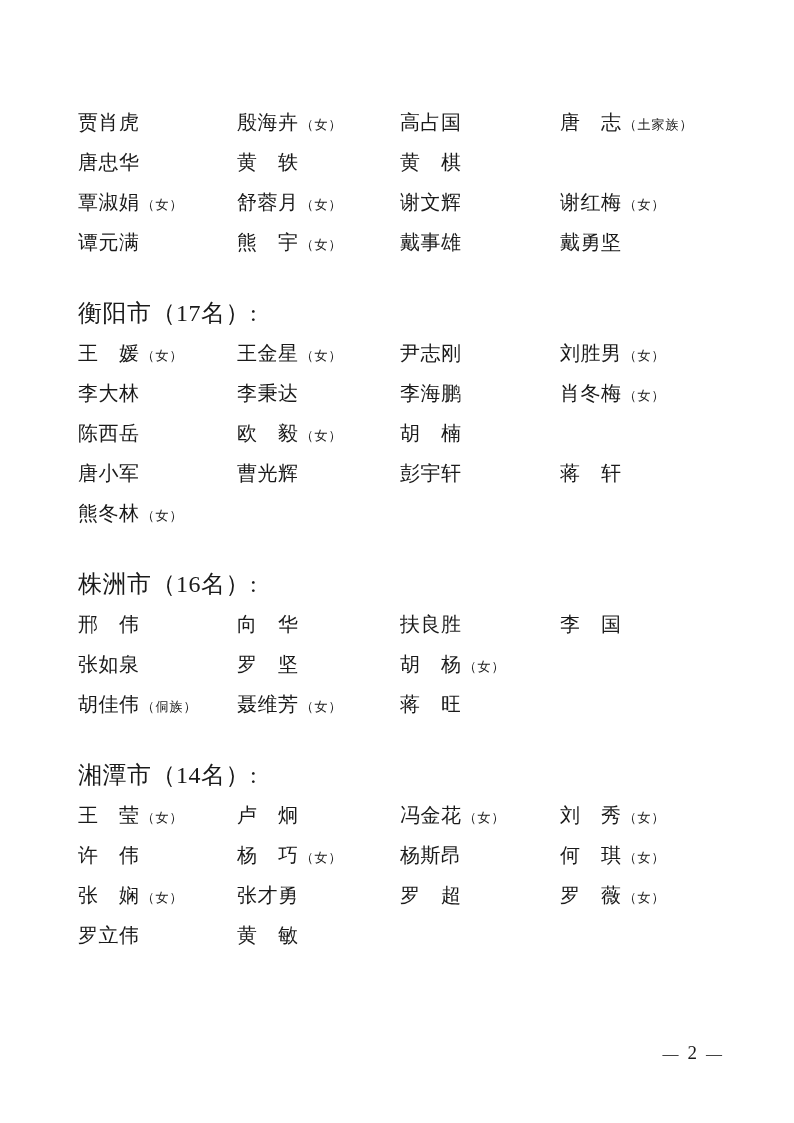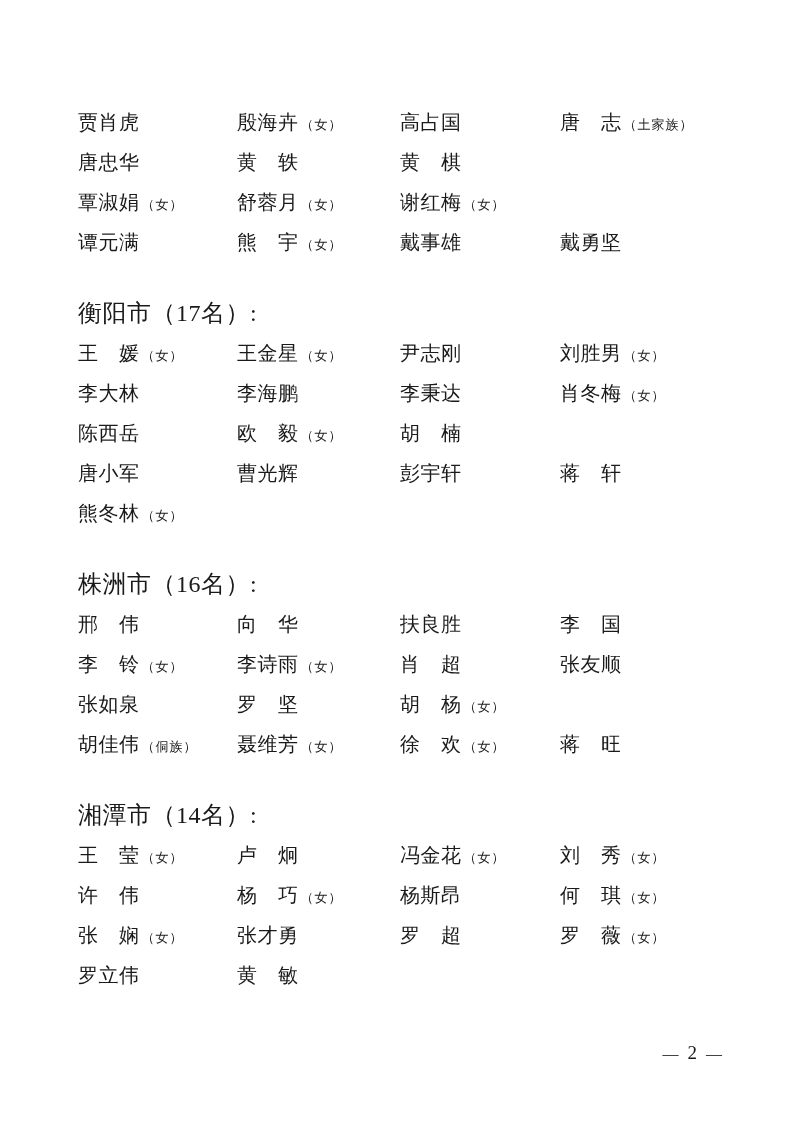--- a/index.html
+++ b/index.html
@@ -78,41 +78,42 @@
           <span class="cell"><span class="nm">唐　志</span><span class="sfx">（土家族）</span></span>
         </div>
         <div class="row">
           <span class="cell"><span class="nm">唐忠华</span></span>
           <span class="cell"><span class="nm">黄　轶</span></span>
           <span class="cell"><span class="nm">黄　棋</span></span>
         </div>
         <div class="row">
           <span class="cell"><span class="nm">覃淑娟</span><span class="sfx">（女）</span></span>
           <span class="cell"><span class="nm">舒蓉月</span><span class="sfx">（女）</span></span>
+          <span class="cell"><span class="nm">谢文辉</span></span>
           <span class="cell"><span class="nm">谢红梅</span><span class="sfx">（女）</span></span>
         </div>
         <div class="row">
           <span class="cell"><span class="nm">谭元满</span></span>
           <span class="cell"><span class="nm">熊　宇</span><span class="sfx">（女）</span></span>
           <span class="cell"><span class="nm">戴事雄</span></span>
           <span class="cell"><span class="nm">戴勇坚</span></span>
         </div>
       </section>
       <section>
         <h2 class="sec-header">衡阳市（17名）:</h2>
         <div class="row">
           <span class="cell"><span class="nm">王　媛</span><span class="sfx">（女）</span></span>
           <span class="cell"><span class="nm">王金星</span><span class="sfx">（女）</span></span>
           <span class="cell"><span class="nm">尹志刚</span></span>
           <span class="cell"><span class="nm">刘胜男</span><span class="sfx">（女）</span></span>
         </div>
         <div class="row">
           <span class="cell"><span class="nm">李大林</span></span>
+          <span class="cell"><span class="nm">李秉达</span></span>
           <span class="cell"><span class="nm">李海鹏</span></span>
-          <span class="cell"><span class="nm">李秉达</span></span>
           <span class="cell"><span class="nm">肖冬梅</span><span class="sfx">（女）</span></span>
         </div>
         <div class="row">
           <span class="cell"><span class="nm">陈西岳</span></span>
           <span class="cell"><span class="nm">欧　毅</span><span class="sfx">（女）</span></span>
           <span class="cell"><span class="nm">胡　楠</span></span>
         </div>
         <div class="row">
           <span class="cell"><span class="nm">唐小军</span></span>
           <span class="cell"><span class="nm">曹光辉</span></span>
@@ -125,34 +126,27 @@
       </section>
       <section>
         <h2 class="sec-header">株洲市（16名）:</h2>
         <div class="row">
           <span class="cell"><span class="nm">邢　伟</span></span>
           <span class="cell"><span class="nm">向　华</span></span>
           <span class="cell"><span class="nm">扶良胜</span></span>
           <span class="cell"><span class="nm">李　国</span></span>
         </div>
         <div class="row">
-          <span class="cell"><span class="nm">李　铃</span><span class="sfx">（女）</span></span>
-          <span class="cell"><span class="nm">李诗雨</span><span class="sfx">（女）</span></span>
-          <span class="cell"><span class="nm">肖　超</span></span>
-          <span class="cell"><span class="nm">张友顺</span></span>
-        </div>
-        <div class="row">
           <span class="cell"><span class="nm">张如泉</span></span>
           <span class="cell"><span class="nm">罗　坚</span></span>
           <span class="cell"><span class="nm">胡　杨</span><span class="sfx">（女）</span></span>
         </div>
         <div class="row">
           <span class="cell"><span class="nm">胡佳伟</span><span class="sfx">（侗族）</span></span>
           <span class="cell"><span class="nm">聂维芳</span><span class="sfx">（女）</span></span>
-          <span class="cell"><span class="nm">徐　欢</span><span class="sfx">（女）</span></span>
           <span class="cell"><span class="nm">蒋　旺</span></span>
         </div>
       </section>
       <section>
         <h2 class="sec-header">湘潭市（14名）:</h2>
         <div class="row">
           <span class="cell"><span class="nm">王　莹</span><span class="sfx">（女）</span></span>
           <span class="cell"><span class="nm">卢　炯</span></span>
           <span class="cell"><span class="nm">冯金花</span><span class="sfx">（女）</span></span>
           <span class="cell"><span class="nm">刘　秀</span><span class="sfx">（女）</span></span>

